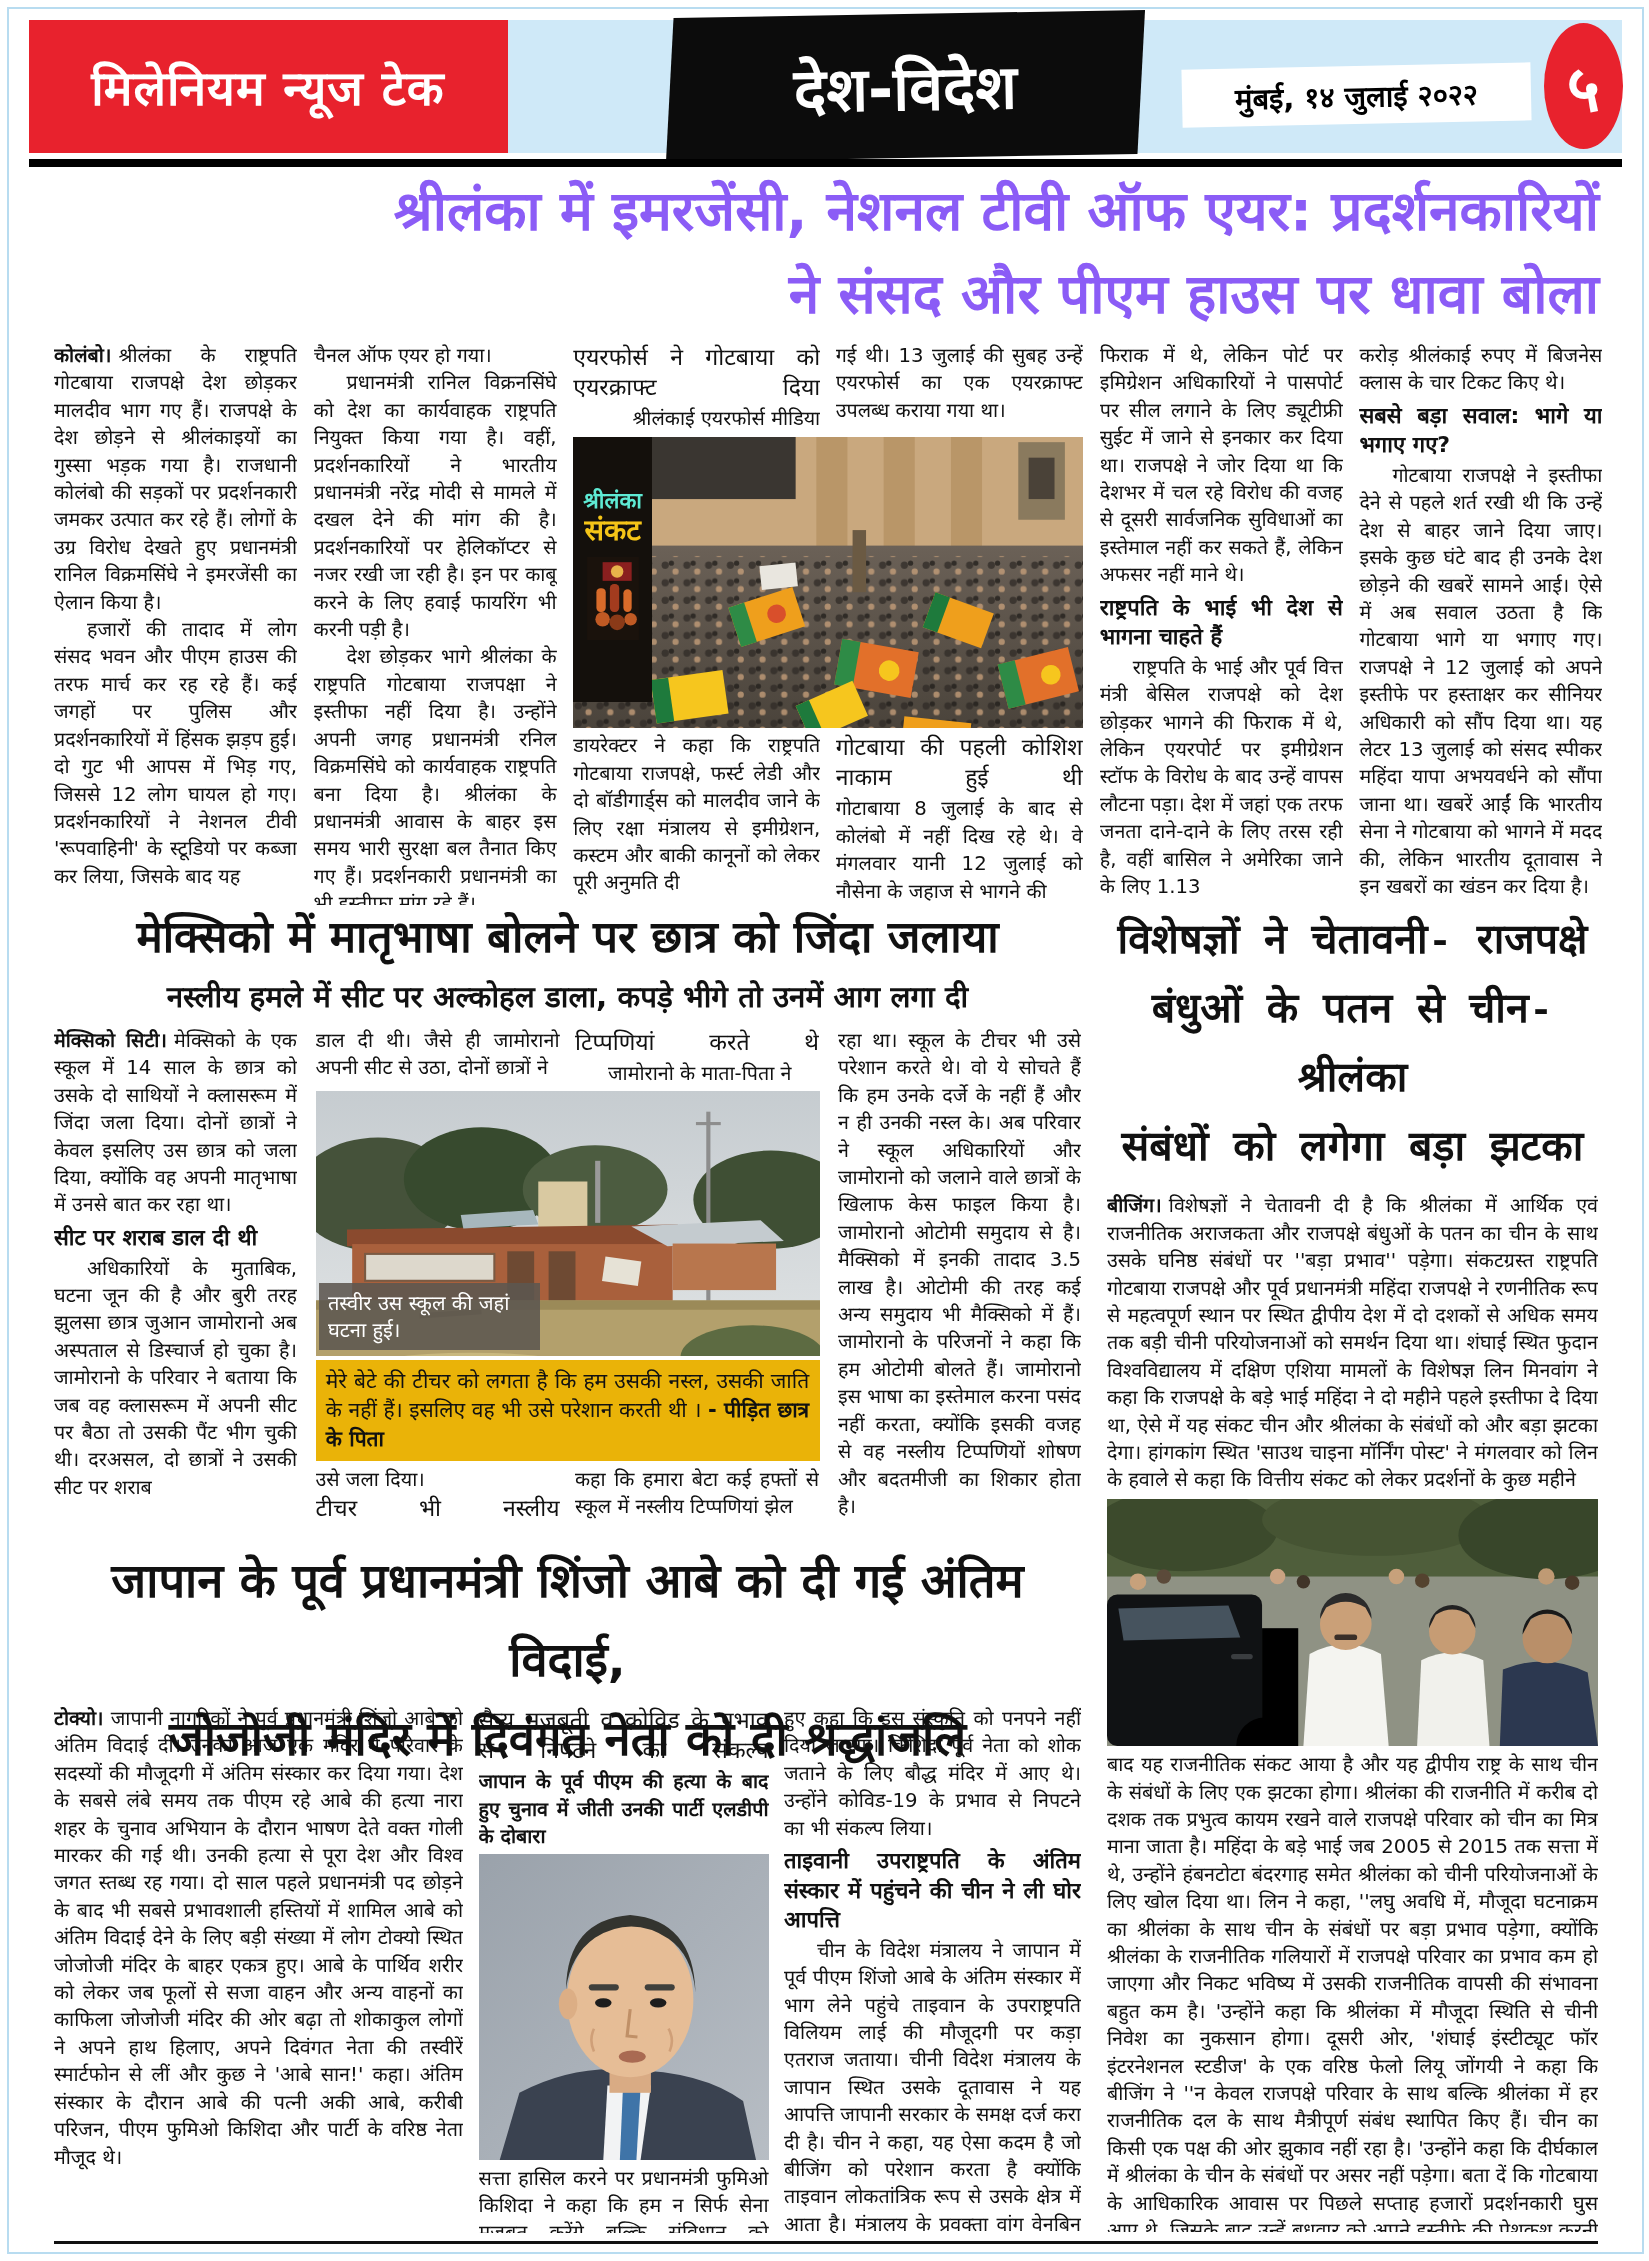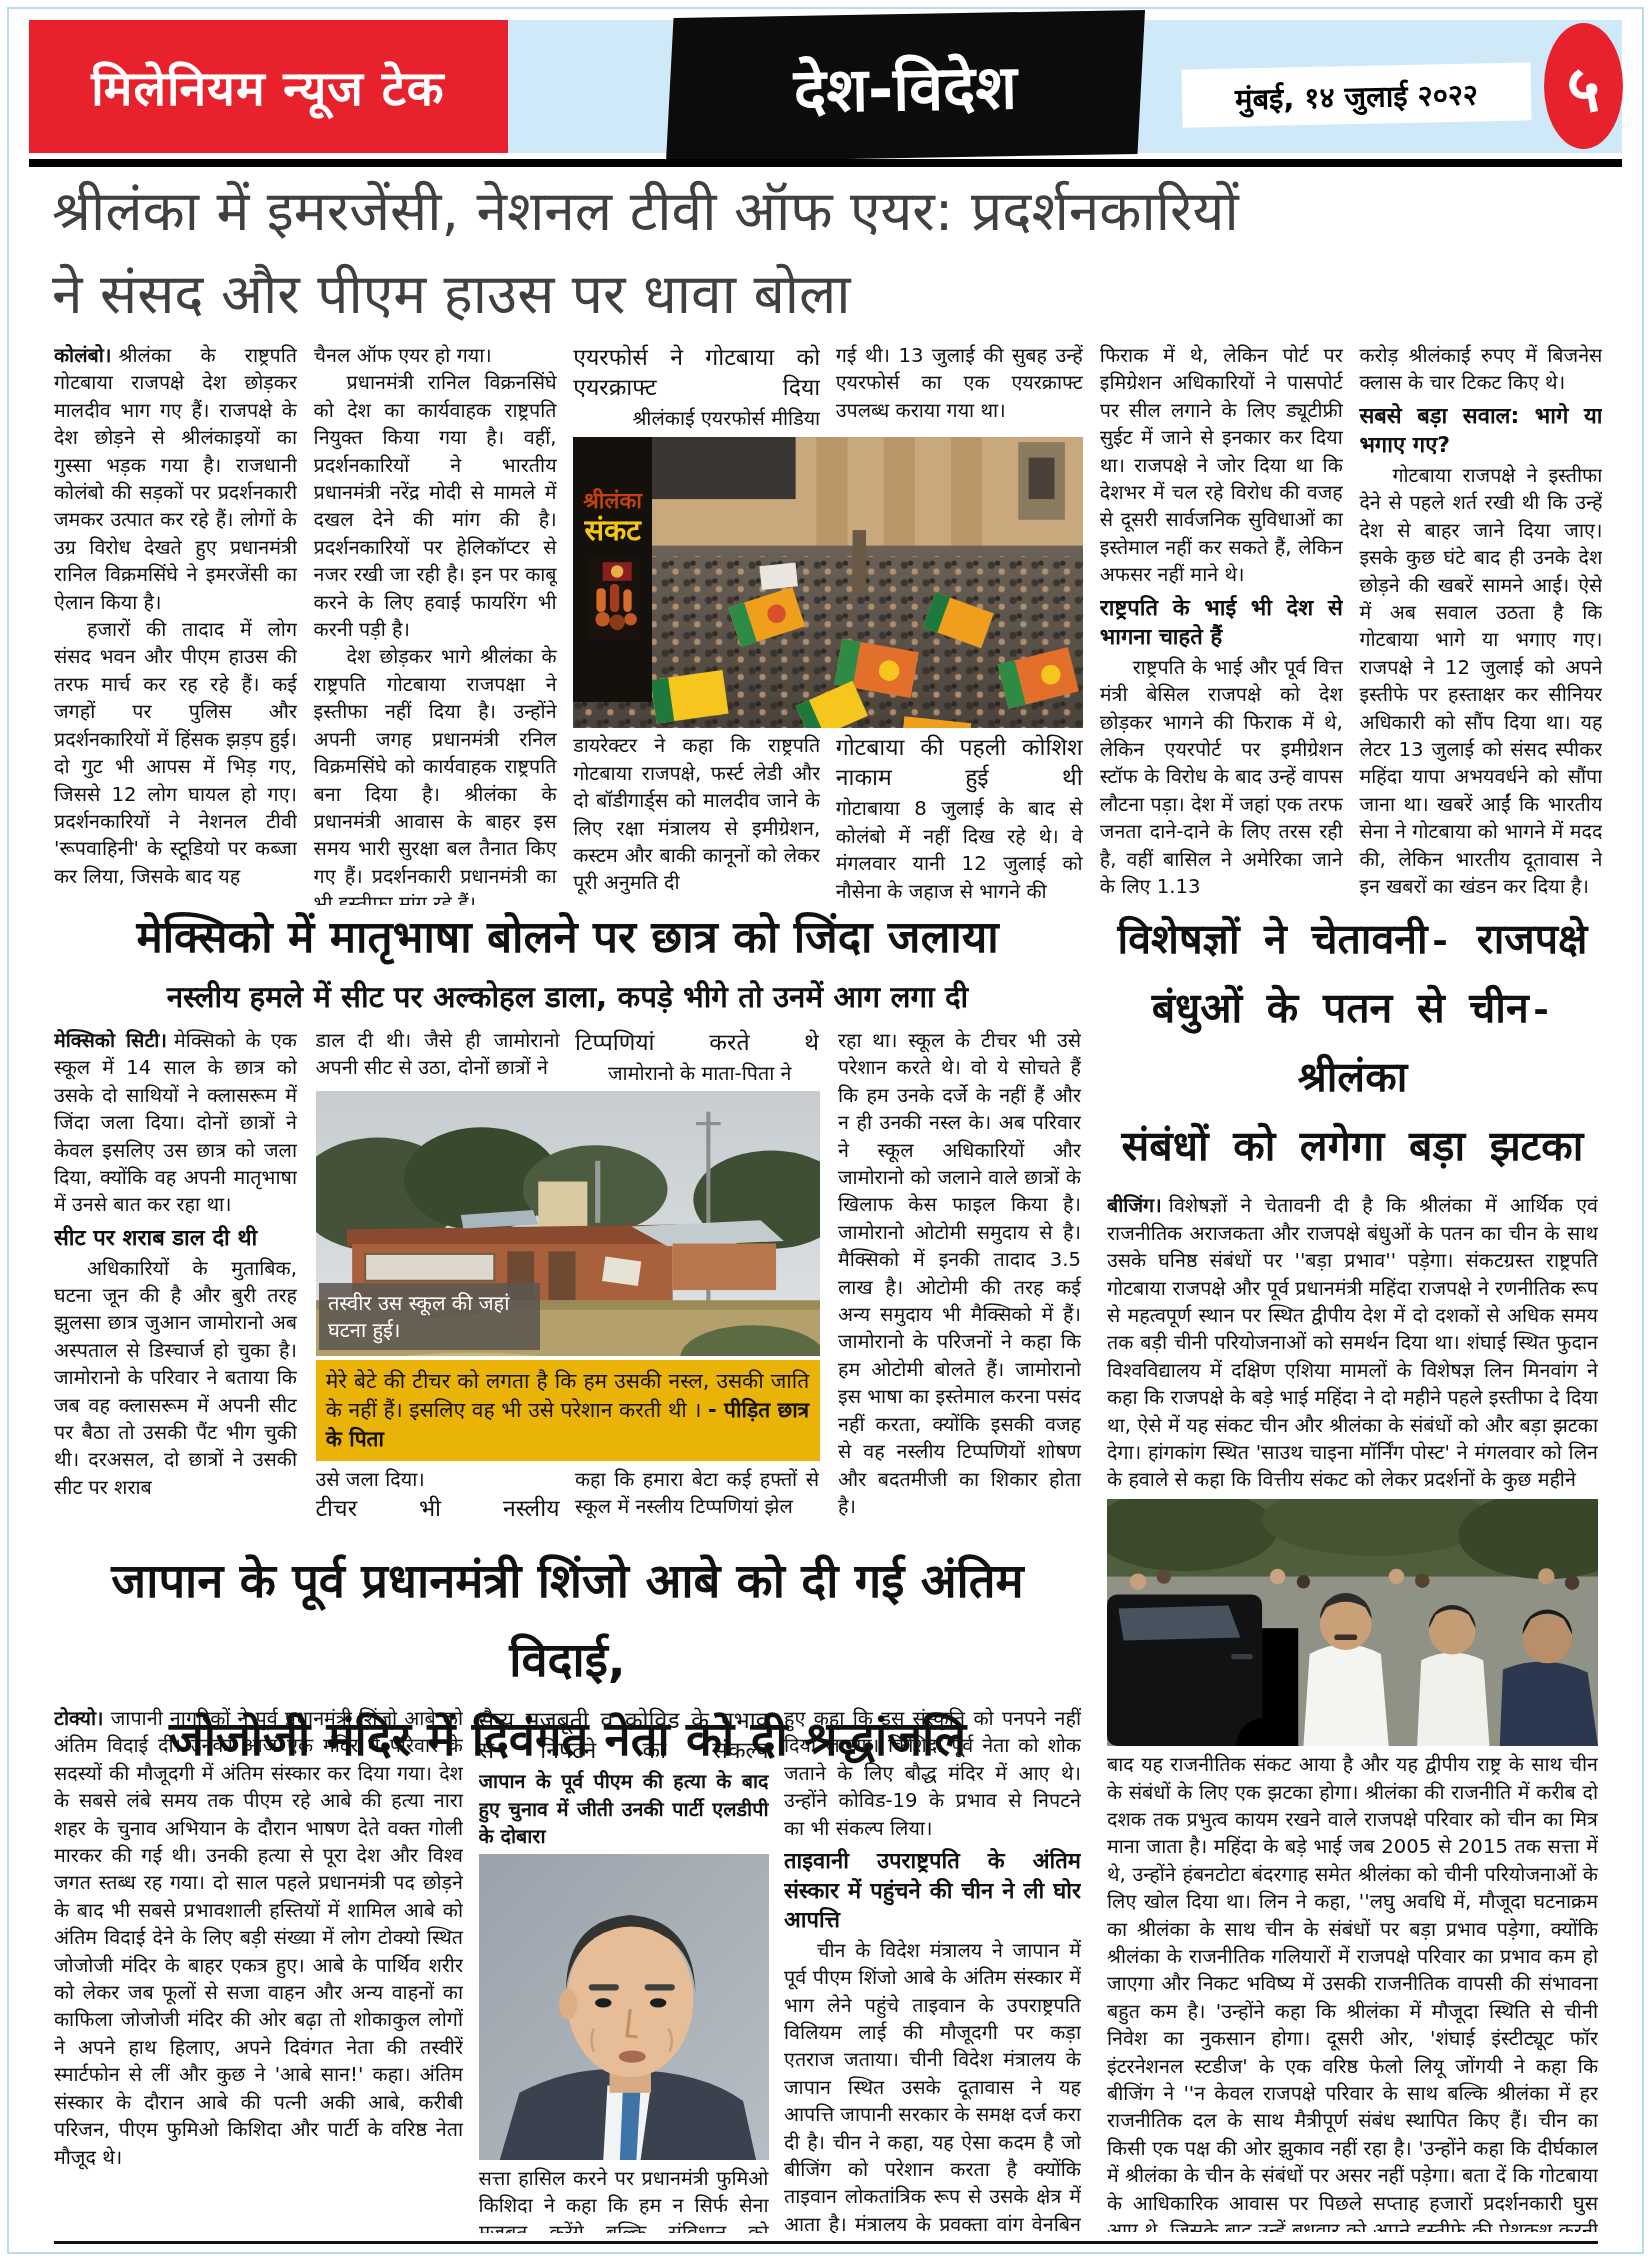--- a/index.html
+++ b/index.html
@@ -24,31 +24,31 @@
   .hdr-rule{position:absolute;left:28.5px;top:159px;width:1593px;height:7.8px;background:#000;}
   
   .body-text{font-size:19.7px;line-height:27.4px;text-align:justify;justify-content:space-between;}
   .col{overflow:hidden;}
   p.para{margin:0;text-indent:33px;}
   p.para.noind{text-indent:0;}
   b.dl{margin-right:7.2px;}
   .colhead{font-weight:800;font-size:22px;line-height:29.5px;margin:4.1px 0 2.1px 0;text-indent:0;}
   .spread{text-align:justify;text-align-last:justify;}
   
-  .sl-headline{position:absolute;left:52px;top:170px;width:1547px;text-align:left;
-        font-weight:400;font-size:55px;line-height:83px;color:#404040;}
+  .sl-headline{position:absolute;left:52px;top:170px;width:1547px;text-align:right;
+        font-weight:700;font-size:55px;line-height:83px;color:#8b5cf6;}
   .sl-cols{position:absolute;left:54px;top:342px;width:1547px;height:563px;display:flex;gap:16.6px;}
   .w470{width:243px;flex:0 0 243px;}
   .sl-mid{width:510px;flex:0 0 510px;display:flex;flex-direction:column;}
   .sl-mid-row{display:flex;gap:15.5px;}
   .sl-mid-row .halfcol{width:247px;flex:0 0 247px;overflow:hidden;}
   .sl-photo{position:relative;width:510px;height:331px;margin:4.1px 0;overflow:hidden;}
   .sl-label{position:absolute;left:0;top:0;width:79px;height:265px;background:#14100c;
         display:flex;flex-direction:column;align-items:center;padding-top:50px;box-sizing:border-box;z-index:3;}
-  .sl-label .l1{color:#c2410c;font-size:22px;font-weight:700;}
+  .sl-label .l1{color:#5eead4;font-size:22px;font-weight:700;}
   .sl-label .l2{color:#f5c518;font-size:29px;font-weight:800;margin-top:3.1px;}
   .mid-head{font-weight:400;font-size:23px;line-height:30px;margin:0 0 3.1px 0;}
   
   .mx-headline{position:absolute;left:54px;top:906px;width:1027px;text-align:center;
         font-weight:800;font-size:44px;line-height:61px;}
   .mx-subhead{position:absolute;left:54px;top:977px;width:1027px;text-align:center;
         font-weight:700;font-size:29.5px;line-height:40px;}
   .mx-cols{position:absolute;left:54px;top:1027px;width:1027px;height:499px;display:flex;gap:15.5px;}
   .mx-mid{width:504px;flex:0 0 504px;display:flex;flex-direction:column;}
   .mx-mid-row{display:flex;gap:15.5px;}

